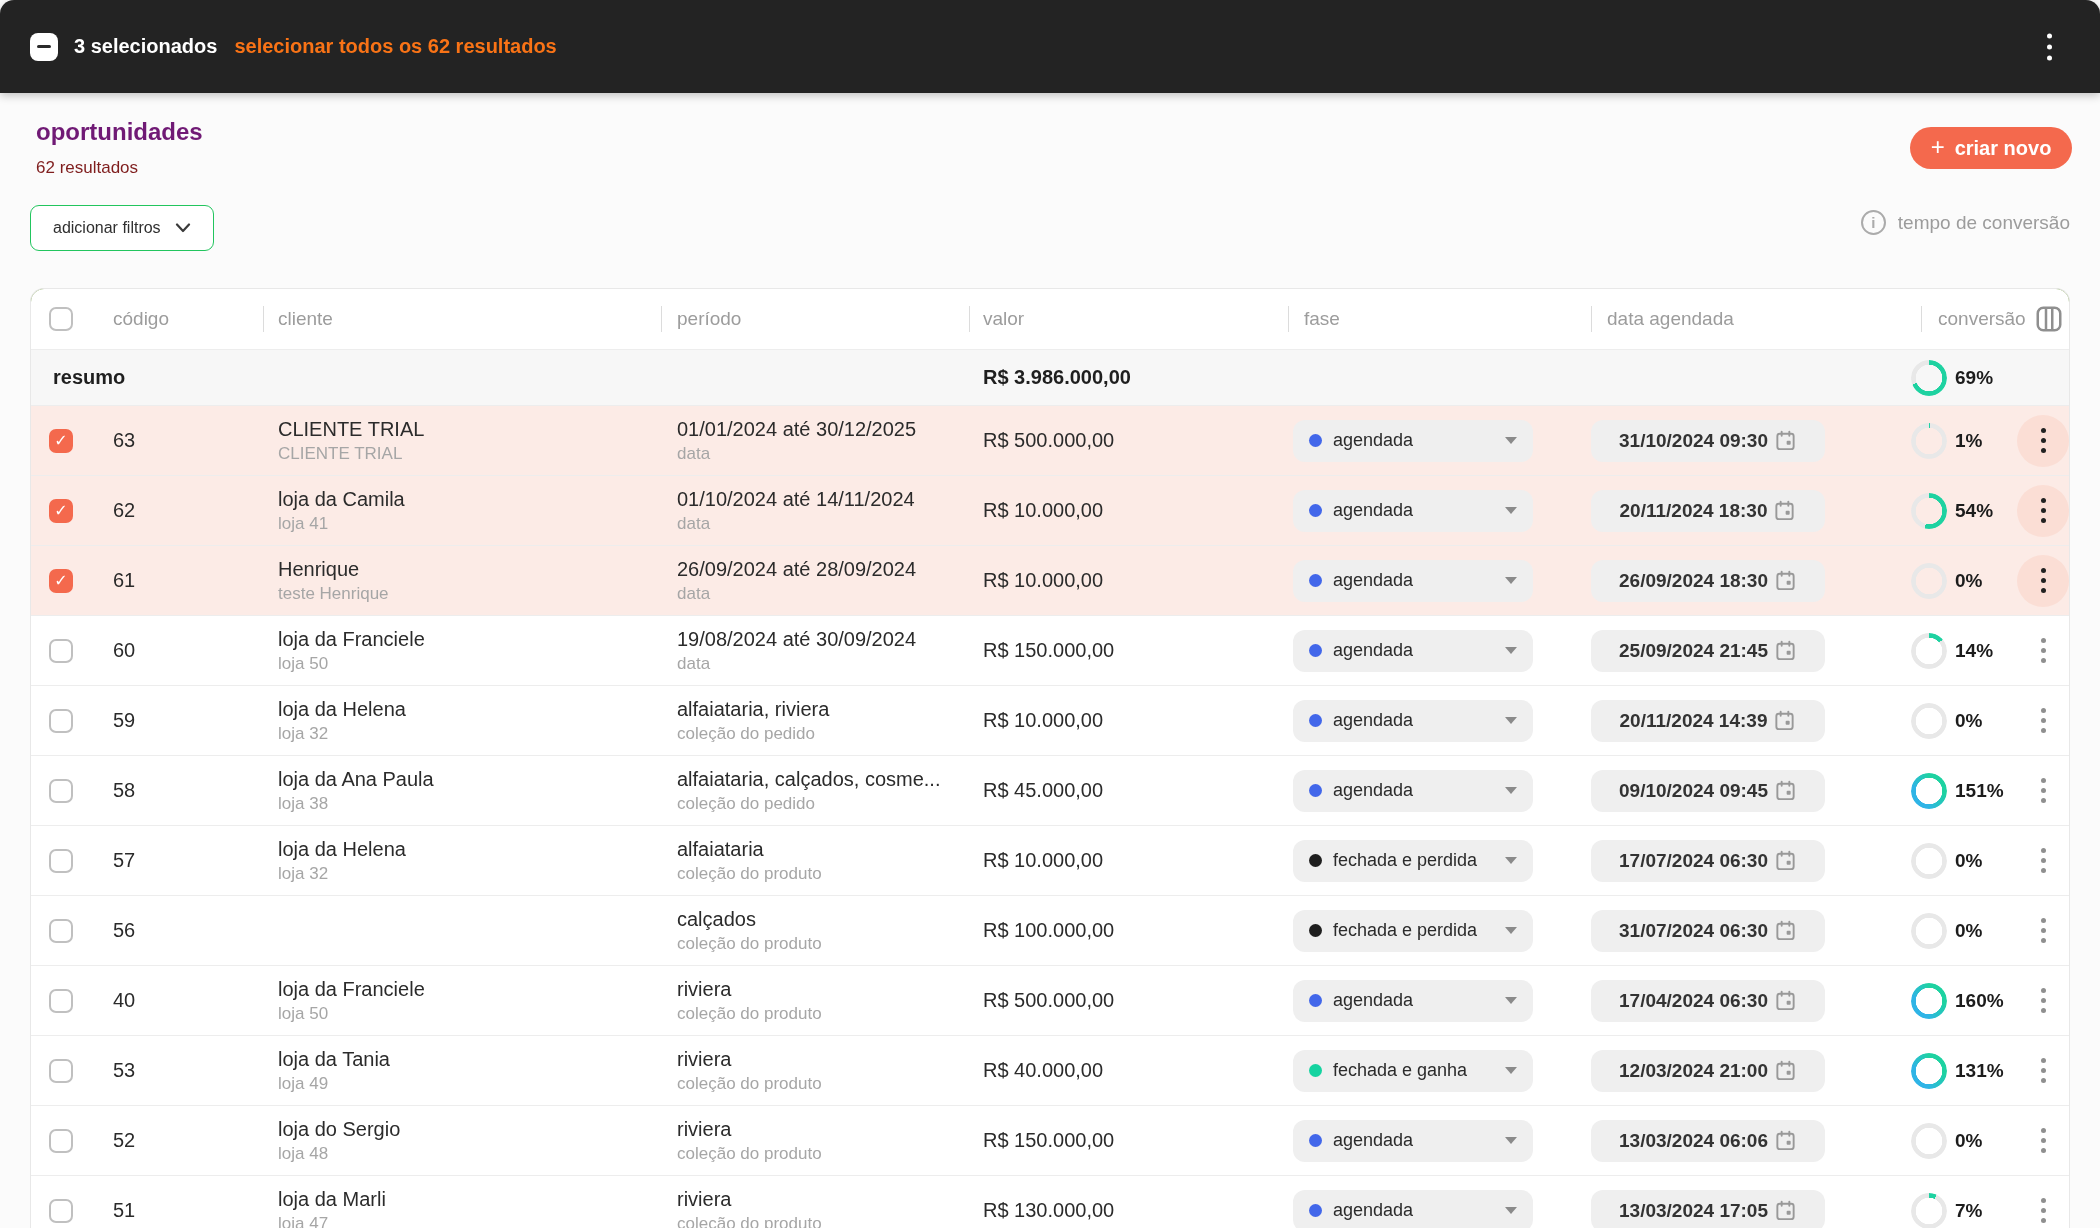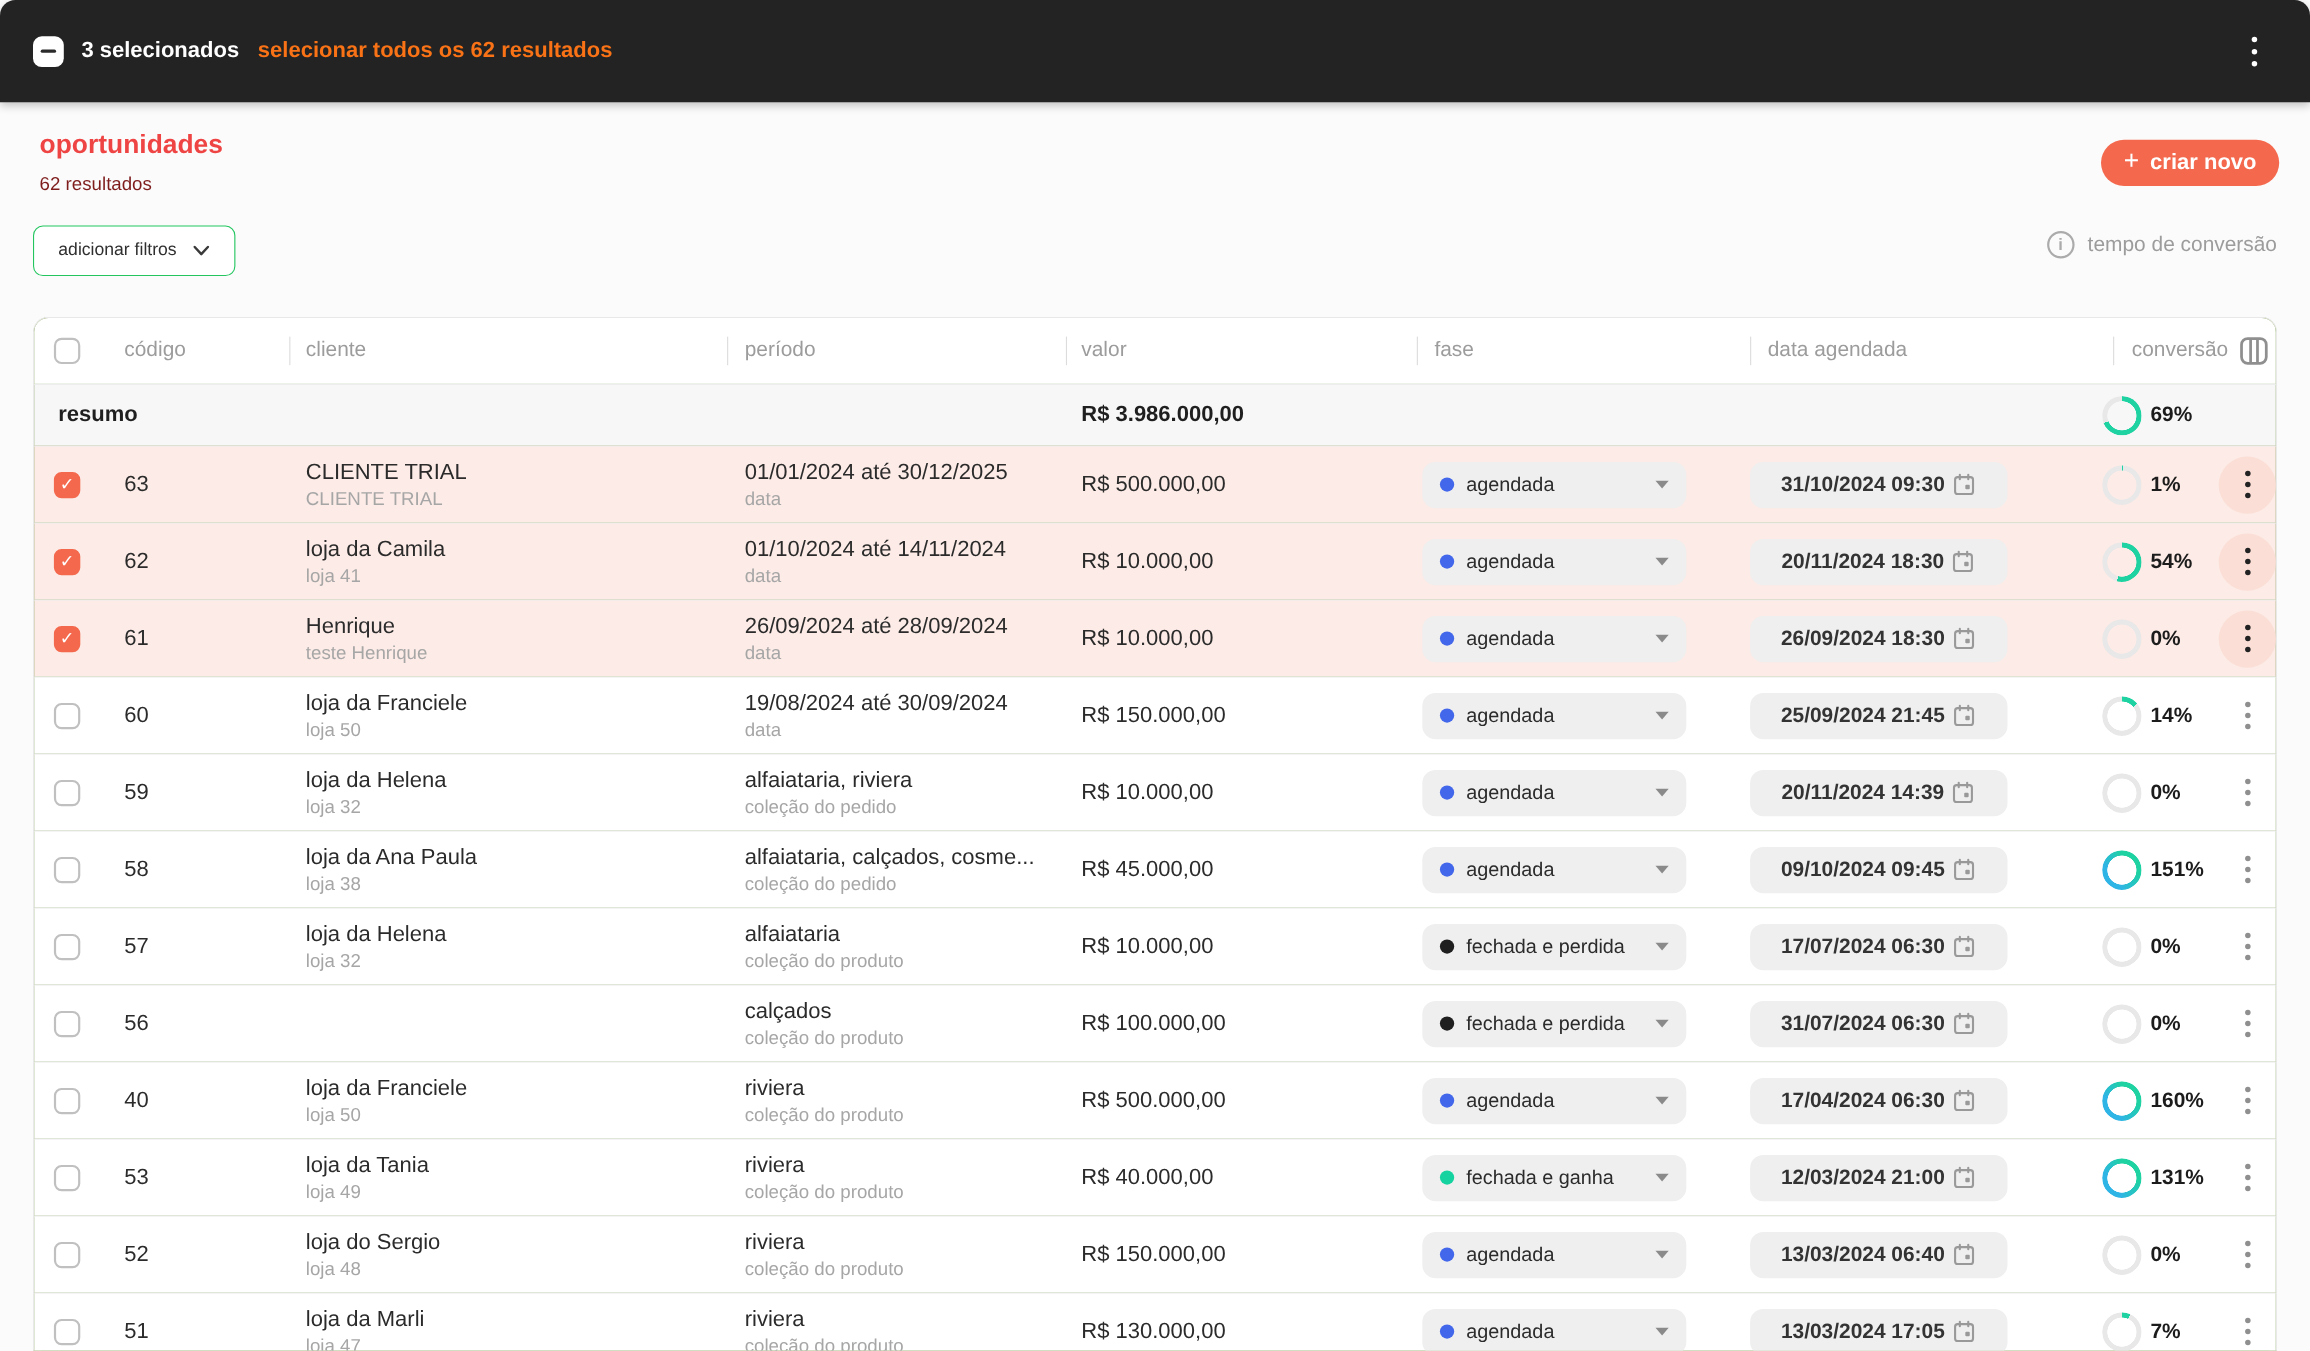--- a/index.html
+++ b/index.html
@@ -15,21 +15,21 @@
   .tb-cb { width:28px; height:28px; background:#ffffff; border-radius:8px;
     margin-left:30px; display:flex; align-items:center; justify-content:center; cursor:pointer; }
   .tb-cb .minus { width:14px; height:3.5px; background:#2b2b2b; border-radius:2px; }
   .tb-selected { color:#ffffff; font-size:20px; font-weight:700; margin-left:16px; }
   .tb-selectall { color:#f97316; font-size:20px; font-weight:700; margin-left:17px; cursor:pointer; }
   .tb-kebab { position:absolute; right:42px; top:50%; transform:translateY(-50%);
     display:flex; flex-direction:column; gap:6px; cursor:pointer; padding:6px; }
   .tb-kebab i { width:5px; height:5px; border-radius:50%; background:#ffffff; display:block; }
 
   
-  .page-title { position:absolute; left:36px; top:118px; font-size:24px; font-weight:600; color:#ef4444; }
+  .page-title { position:absolute; left:36px; top:118px; font-size:24px; font-weight:600; color:#701a75; }
   .subtitle { position:absolute; left:36px; top:158px; font-size:17px; color:#7f1d1d; }
   .create-btn { position:absolute; left:1910px; top:127px; width:162px; height:42px;
     background:#f4694d; color:#ffffff; border:none; border-radius:21px;
     display:flex; align-items:center; justify-content:center; gap:10px;
     font-family:inherit; font-size:20px; font-weight:700; cursor:pointer; }
   .create-btn .plus { font-size:24px; font-weight:400; line-height:1; margin-top:-2px; }
   .filters-btn { position:absolute; left:30px; top:205px; height:46px; padding:0 22px;
     background:#ffffff; border:1px solid #22c55e; border-radius:9px;
     display:flex; align-items:center; gap:14px; font-family:inherit;
     font-size:16px; font-weight:500; color:#2f2f2f; cursor:pointer; }
@@ -520,21 +520,21 @@
       <div class="main">riviera</div>
       <div class="sub">coleção do produto</div>
     </div>
     <span class="cell c-valor">R$ 150.000,00</span>
     <div class="pill phase">
       <span class="dot" style="background: rgb(66, 103, 234);"></span>
       <span class="plabel">agendada</span>
       <span class="caret"></span>
     </div>
     <div class="pill date">
-      <span class="dlabel">13/03/2024 06:40</span>
+      <span class="dlabel">13/03/2024 06:06</span>
       <svg width="23" height="23" viewBox="0 0 24 24">
         <rect x="3.5" y="5" width="17" height="16" rx="2.5" fill="none" stroke="#999999" stroke-width="2"></rect>
         <line x1="8" y1="2.8" x2="8" y2="7" stroke="#999999" stroke-width="2" stroke-linecap="round"></line>
         <line x1="16" y1="2.8" x2="16" y2="7" stroke="#999999" stroke-width="2" stroke-linecap="round"></line>
         <rect x="13.2" y="12.2" width="4.2" height="4.2" rx="1" fill="#999999"></rect>
       </svg>
     </div>
     <span class="ring" style="background: rgb(232, 232, 232);"></span>
     <span class="pct">0%</span>
     <button class="kebab">

